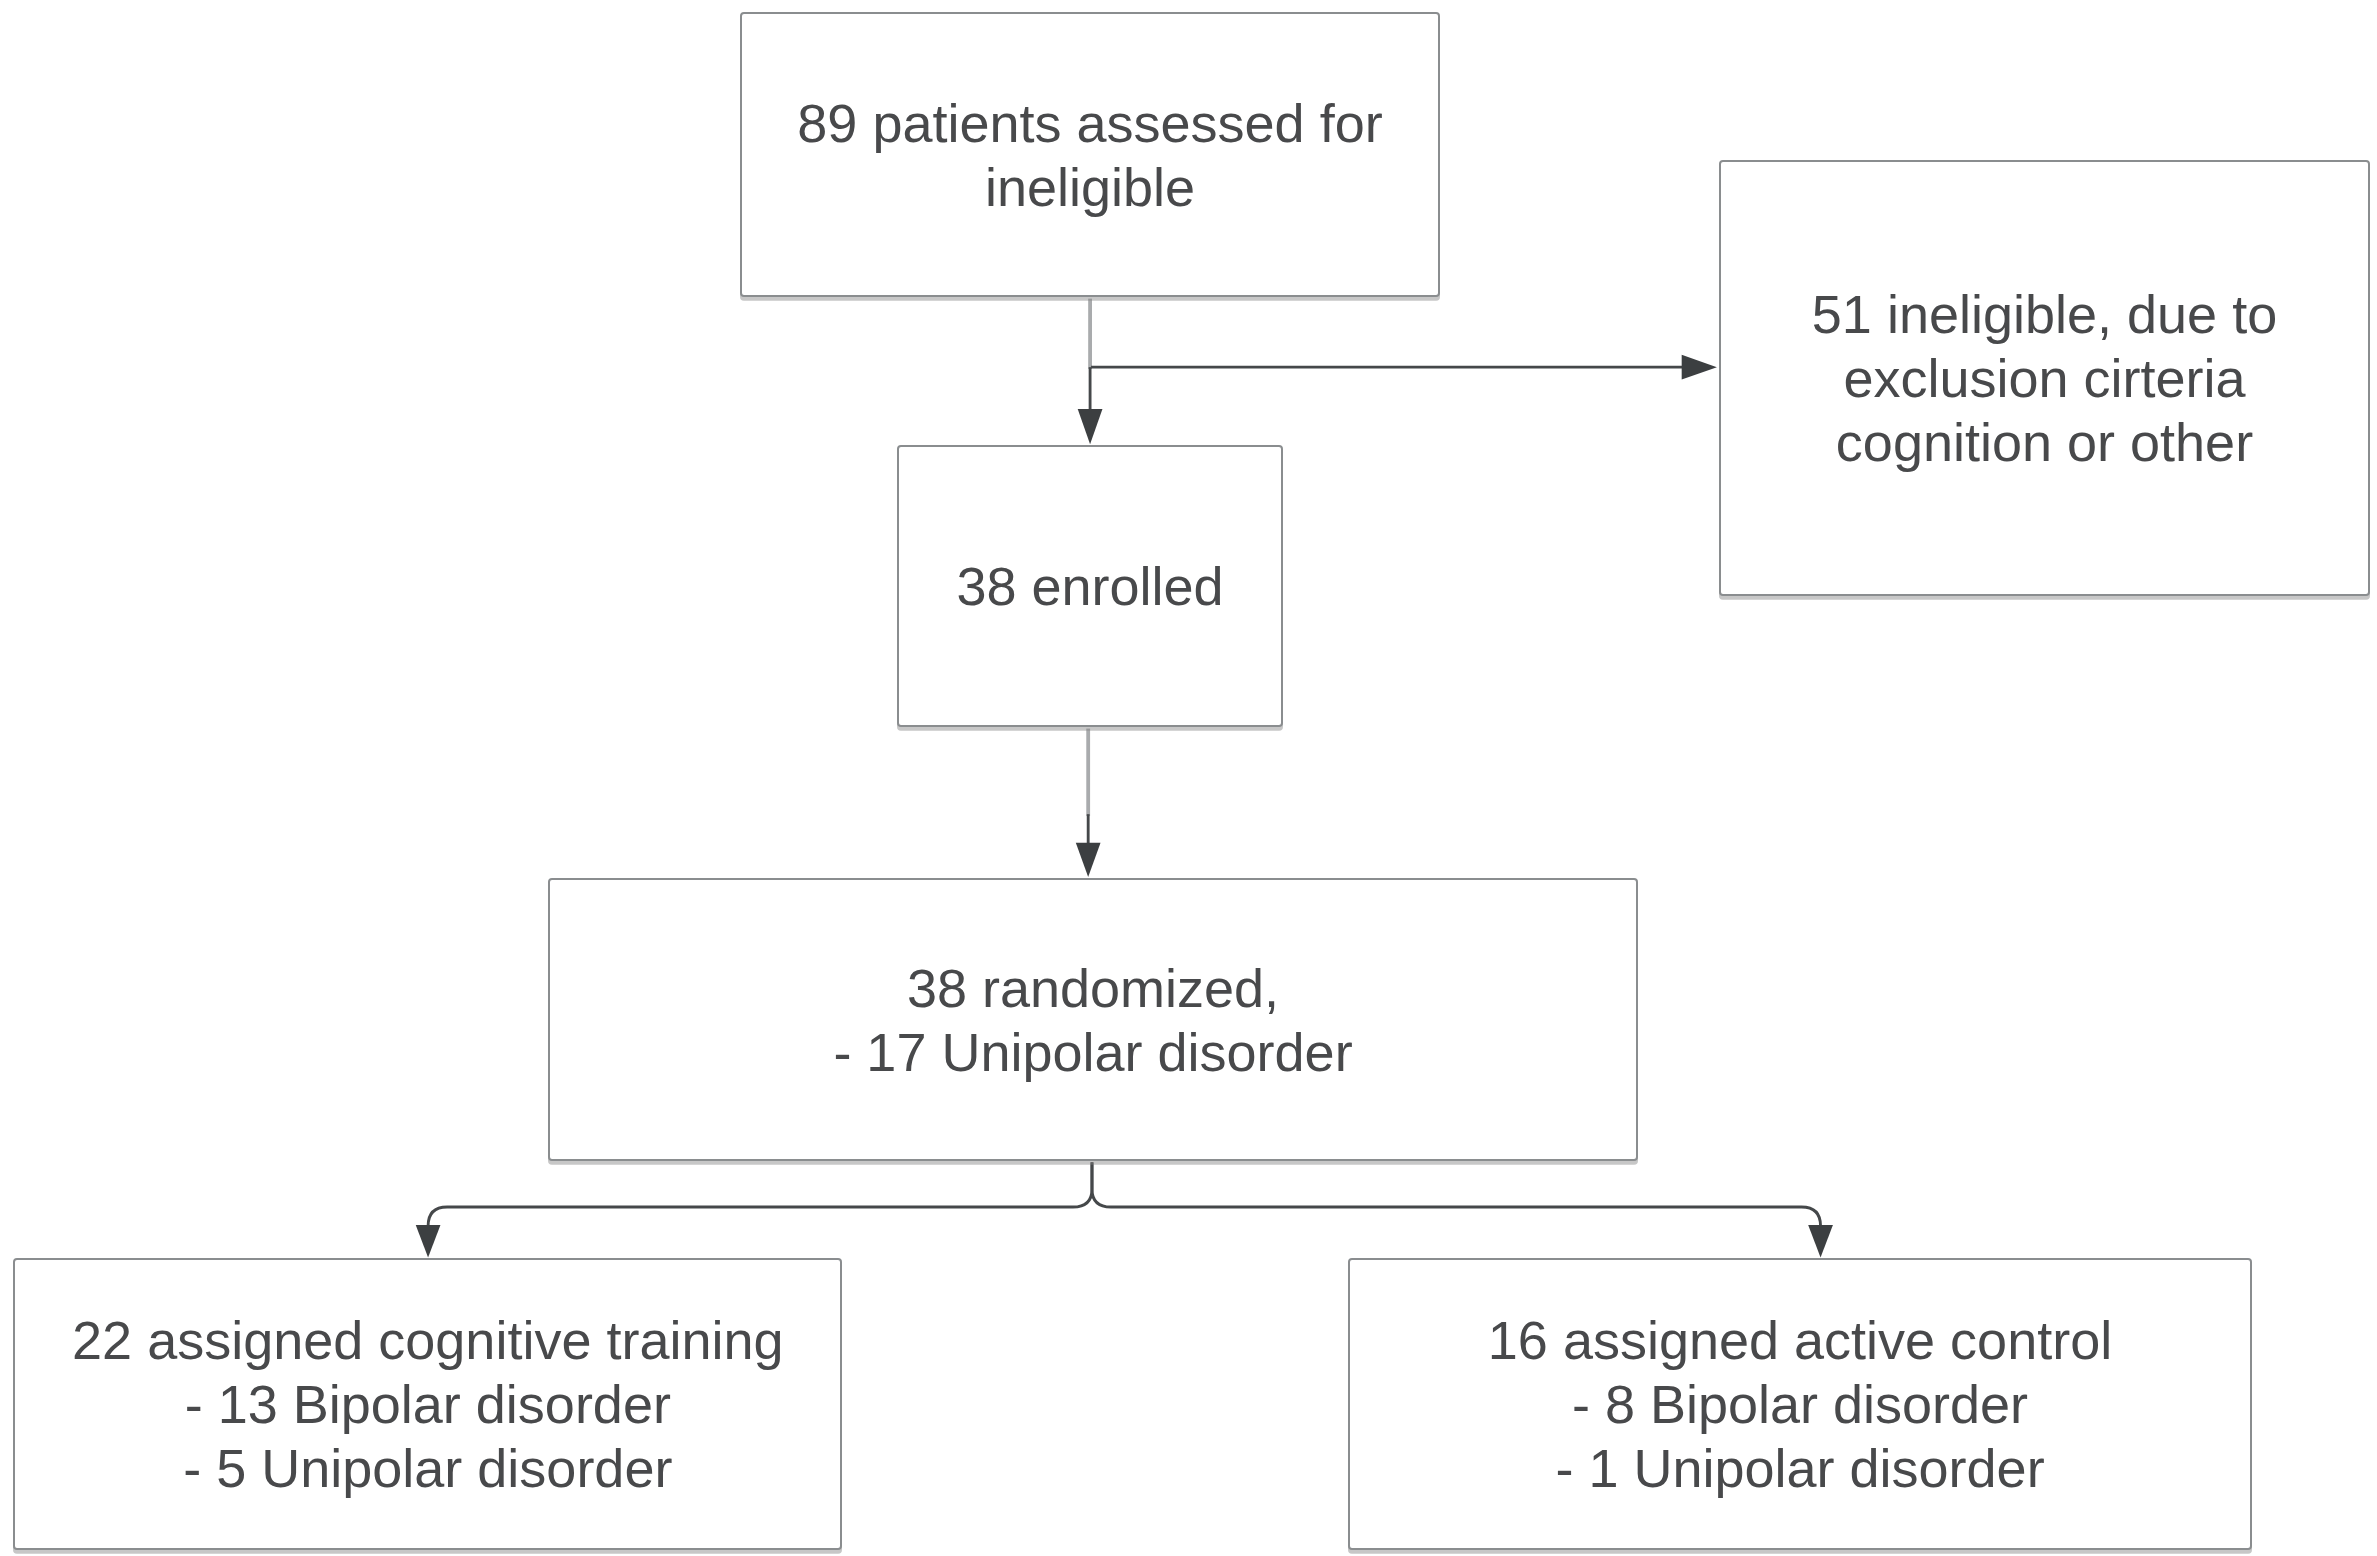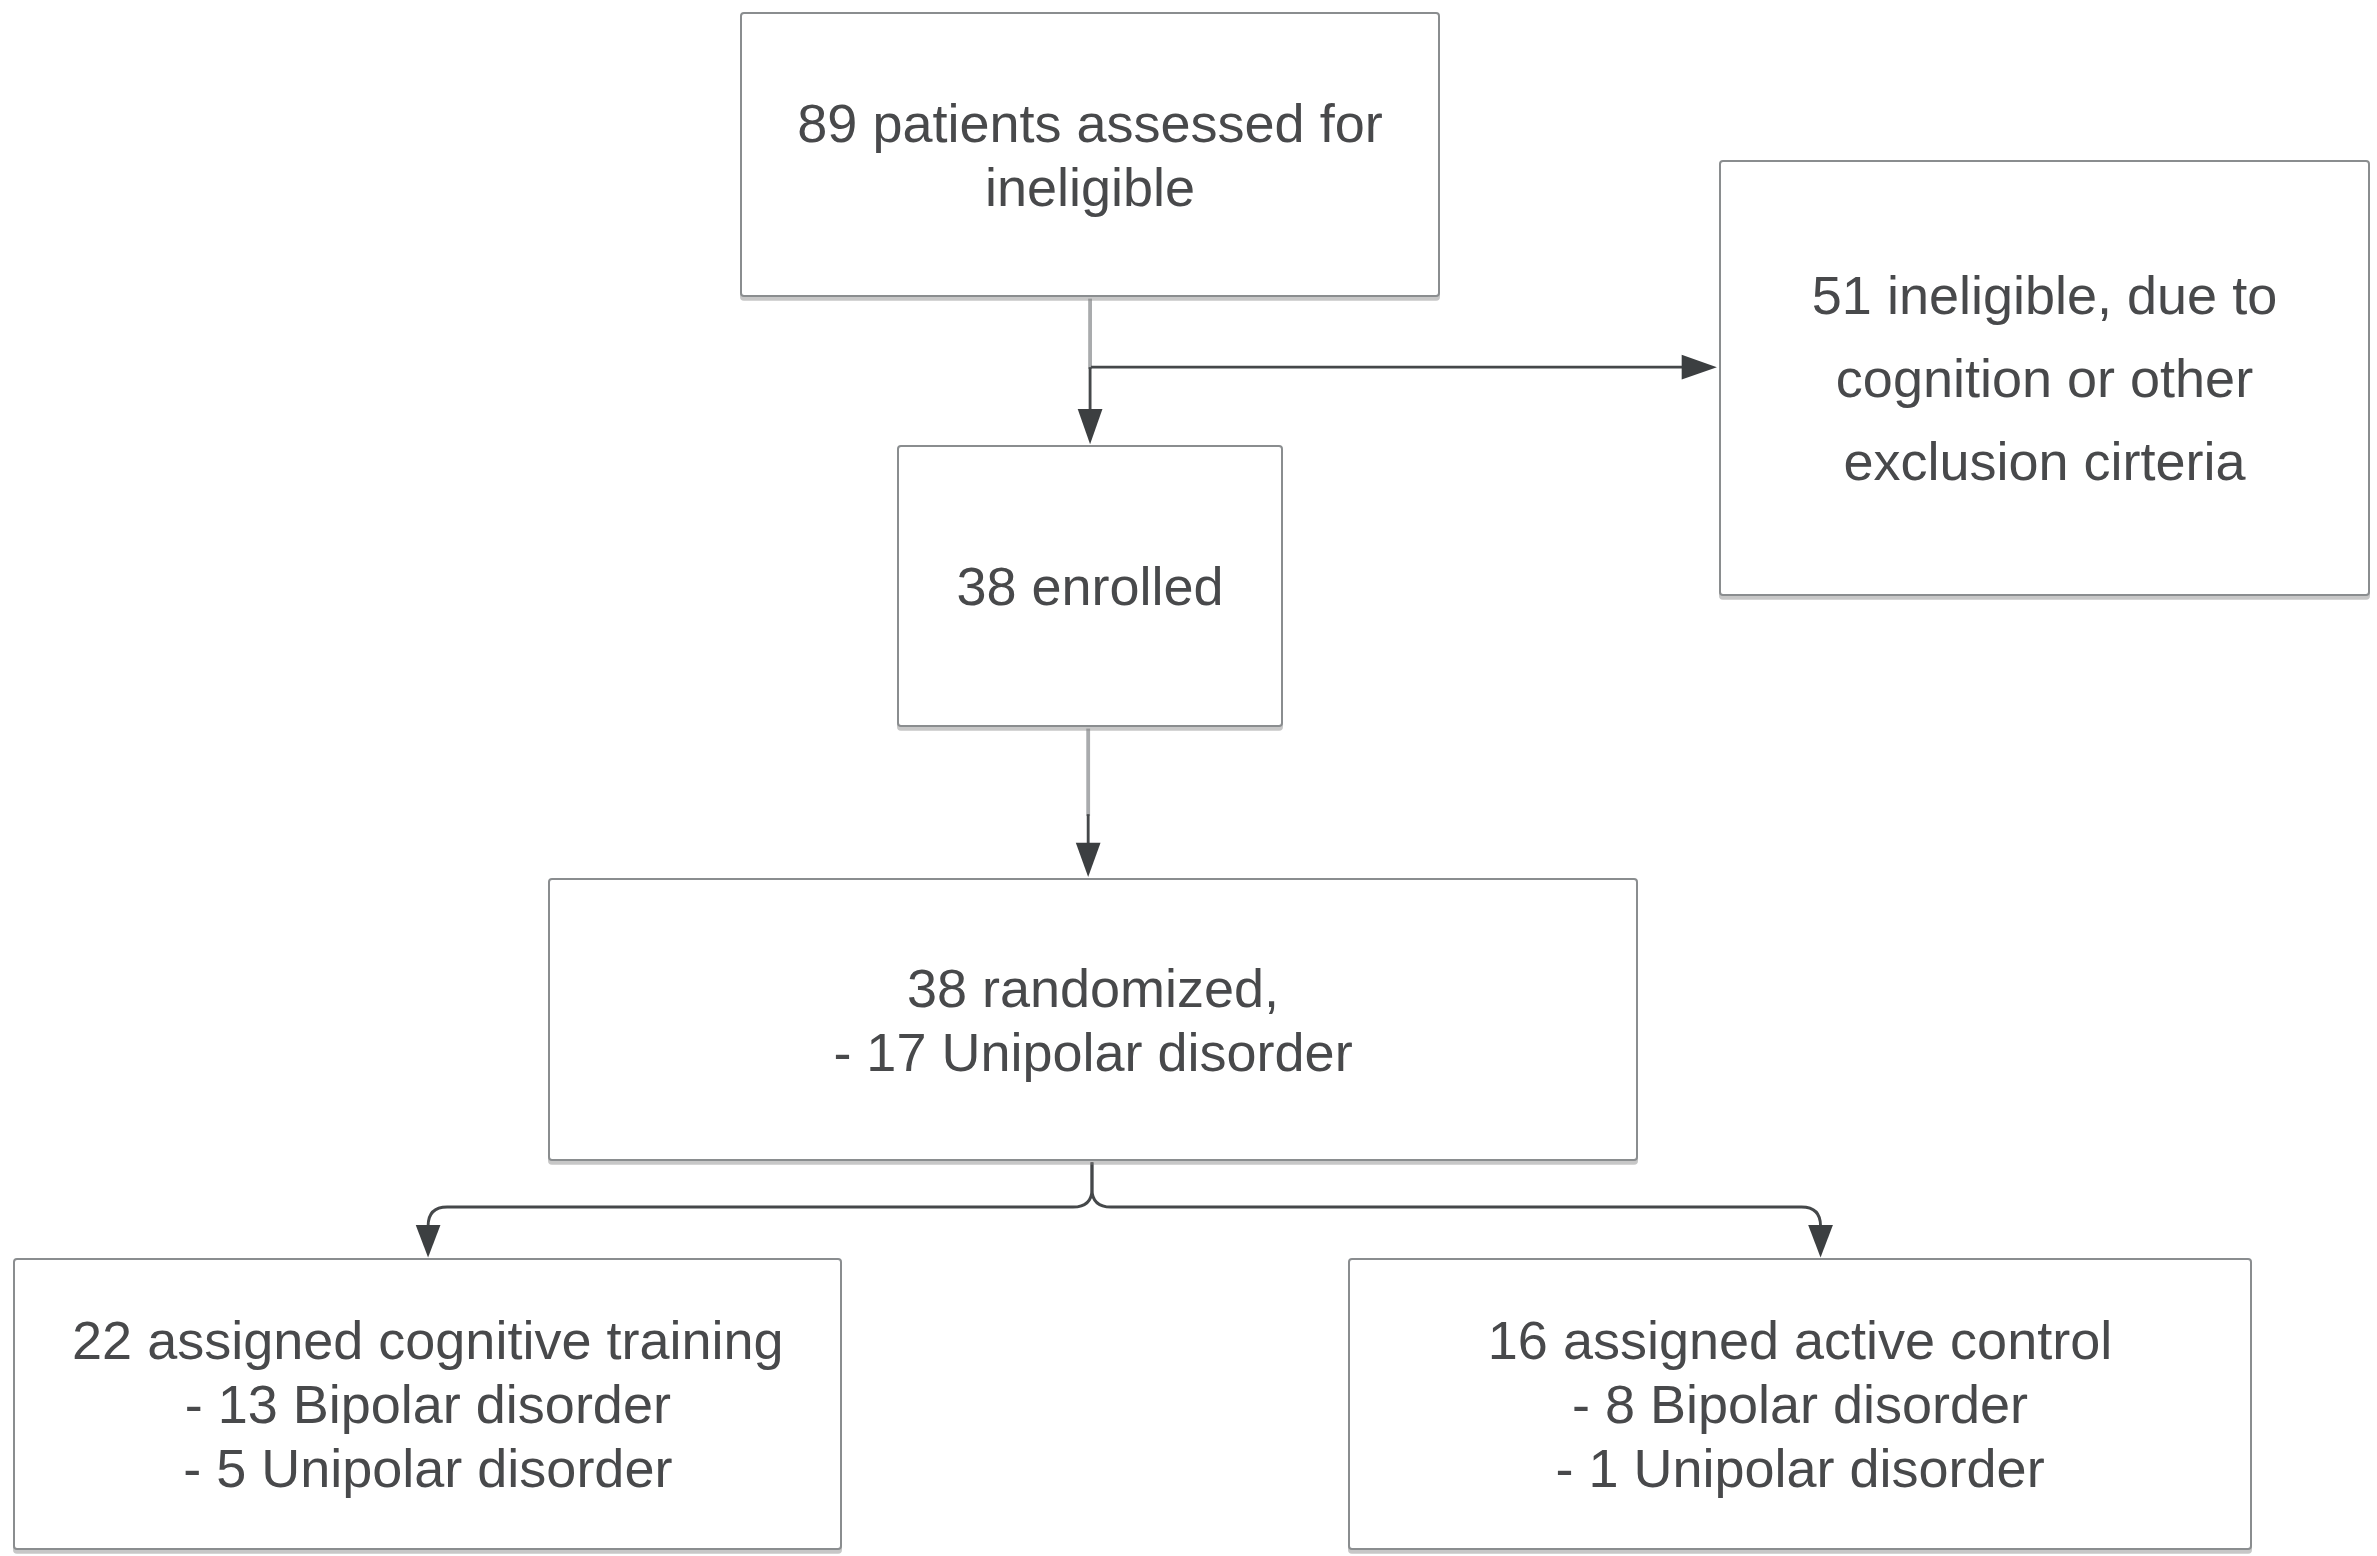--- a/index.html
+++ b/index.html
@@ -35,21 +35,21 @@
     justify-content: center;
     align-items: center;
     text-align: center;
     color: #48494b;
     font-size: 54px;
     line-height: 64px;
     font-weight: 400;
   }
   .node .line { white-space: nowrap; }
   .node-assessed   { left: 740px;  top: 12.4px;   width: 700px;  height: 285px; }
-  .node-ineligible { left: 1719px; top: 160px;  width: 651px;  height: 436px; gap: 19px; }
+  .node-ineligible { left: 1719px; top: 160px;  width: 651px;  height: 436px; }
   .node-enrolled   { left: 897px;  top: 445px;  width: 386px;  height: 282px; }
   .node-randomized { left: 548px;  top: 878px;  width: 1090px; height: 283px; }
   .node-ct         { left: 13.3px;   top: 1258px; width: 829px;  height: 292px; }
   .node-ac         { left: 1348px; top: 1258px; width: 904px;  height: 292px; }
 
   .conn-light { stroke: #a9abad; stroke-width: 4; fill: none; }
   .conn-dark  { stroke: #45484a; stroke-width: 3; fill: none; }
   .arrowhead  { fill: #3c3f41; stroke: none; }
 </style>
 </head>
@@ -77,22 +77,22 @@
     <polygon class="arrowhead" points="1901,1288 1927,1288 1914,1322"></polygon>
   </svg>
 
   <div class="node node-assessed">
     <div class="line">89 patients assessed for</div>
     <div class="line">ineligible</div>
   </div>
 
   <div class="node node-ineligible">
     <div class="line">51 ineligible, due to</div>
+    <div class="line">exclusion cirteria</div>
     <div class="line">cognition or other</div>
-    <div class="line">exclusion cirteria</div>
   </div>
 
   <div class="node node-enrolled">
     <div class="line">38 enrolled</div>
   </div>
 
   <div class="node node-randomized">
     <div class="line">38 randomized,</div>
     <div class="line">- 17 Unipolar disorder</div>
   </div>

